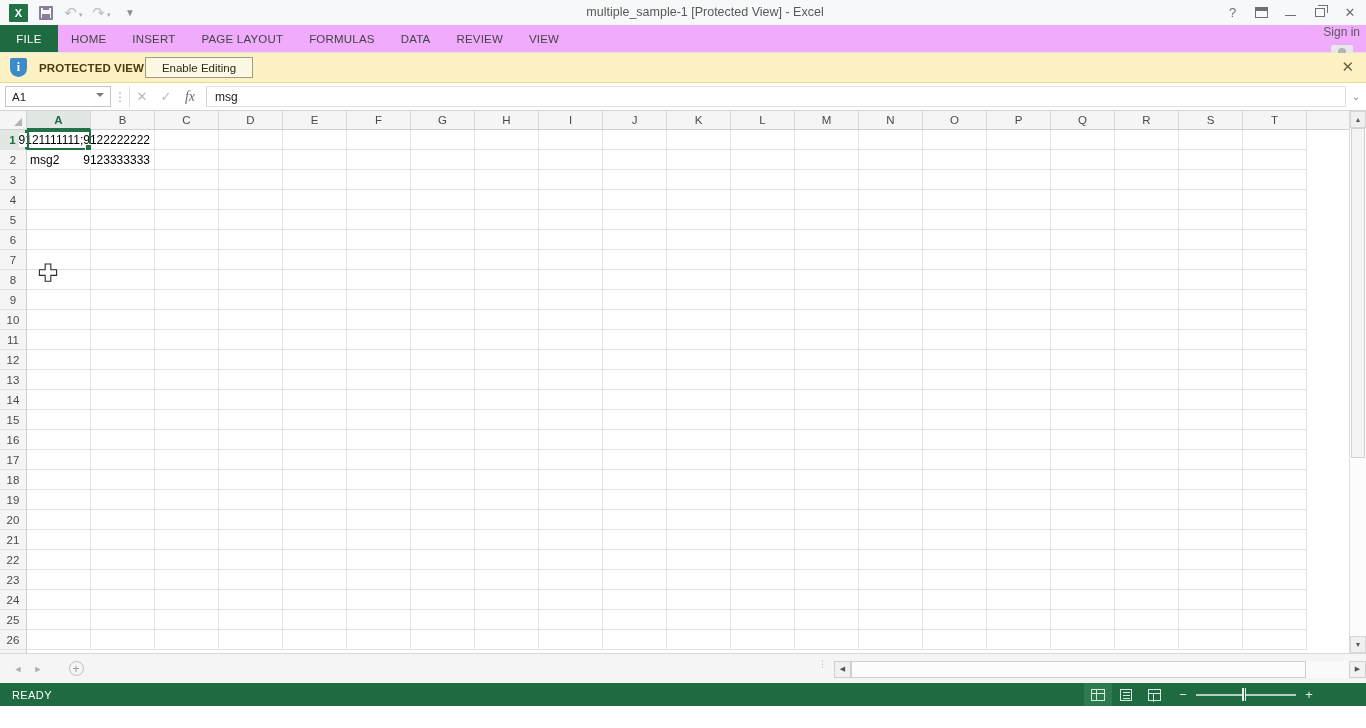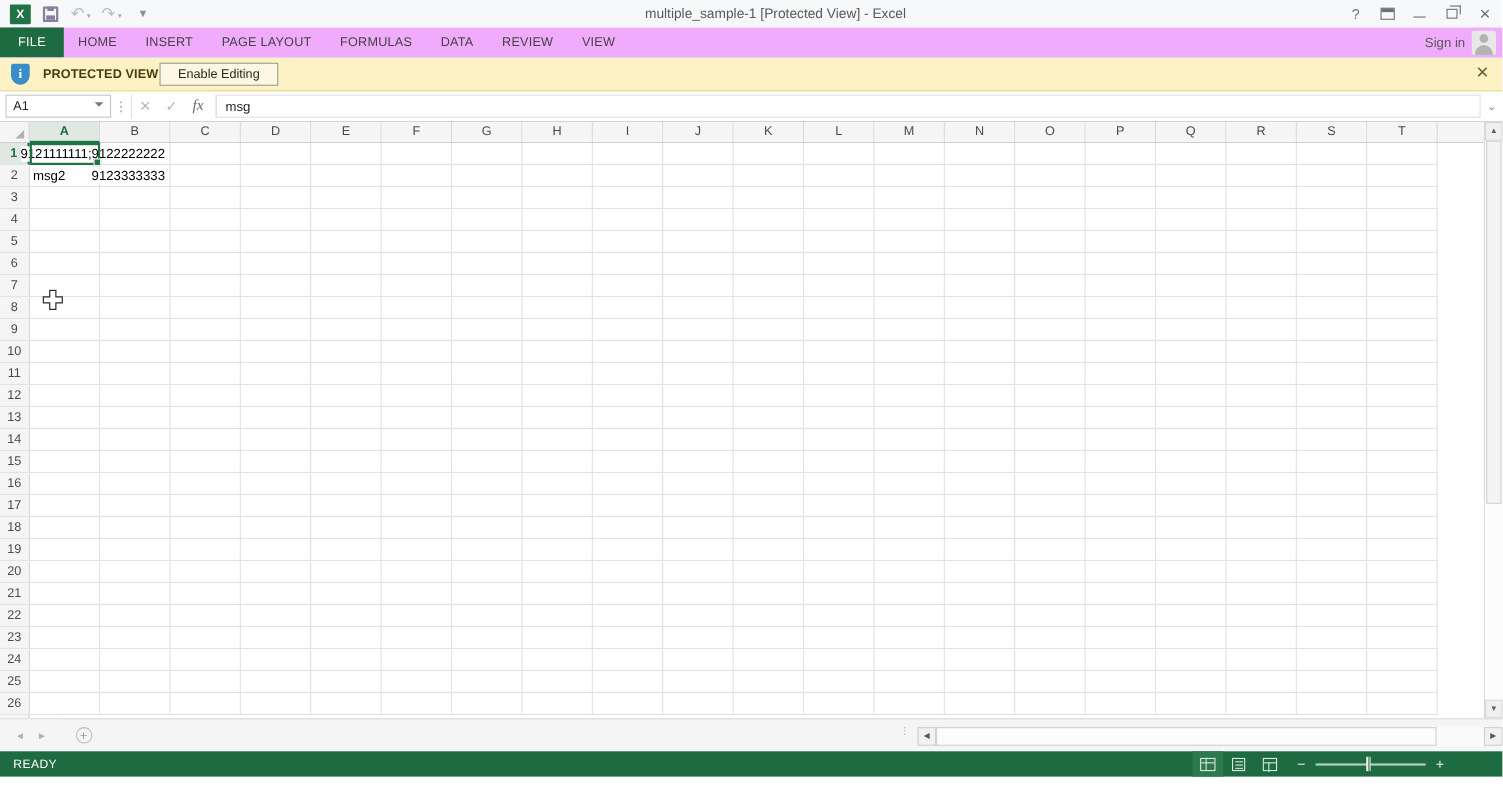--- a/index.html
+++ b/index.html
@@ -122,21 +122,21 @@
   }
   .tab {
     padding: 0 13px;
     display: flex; align-items: center;
     font-size: 11.5px;
     color: #444;
     letter-spacing: .2px;
   }
   .signin {
     position: absolute; right: 6px; top: 0; height: 28px;
-    display: flex; align-items: center; gap: 6px;
+    display: flex; align-items: center; gap: 6px; flex-direction: column;
   }
   .signin-txt { font-size: 12px; color: #5a5a5a; }
   .avatar {
     width: 22px; height: 22px;
     background: #e8e8e8;
     border-radius: 2px;
     position: relative; overflow: hidden;
   }
   .avatar:before {
     content:""; position:absolute; left:7px; top:3px;
@@ -186,21 +186,21 @@
 
   
   .fbarrow {
     height: 28px;
     background: #fff;
     display: flex; align-items: center;
     padding: 2px 0 2px 5px;
     border-bottom: 1px solid #d4d4d4;
   }
   .namebox {
-    width: 96px; height: 21px;
+    width: 106px; height: 21px;
     border: 1px solid #c6c6c6;
     background: #fff;
     display: flex; align-items: center;
     font-size: 11.5px; color: #222;
     padding-left: 6px;
     position: relative;
   }
   .namebox .nb-caret {
     position: absolute; right: 6px; top: 6px;
     width: 0; height: 0;

